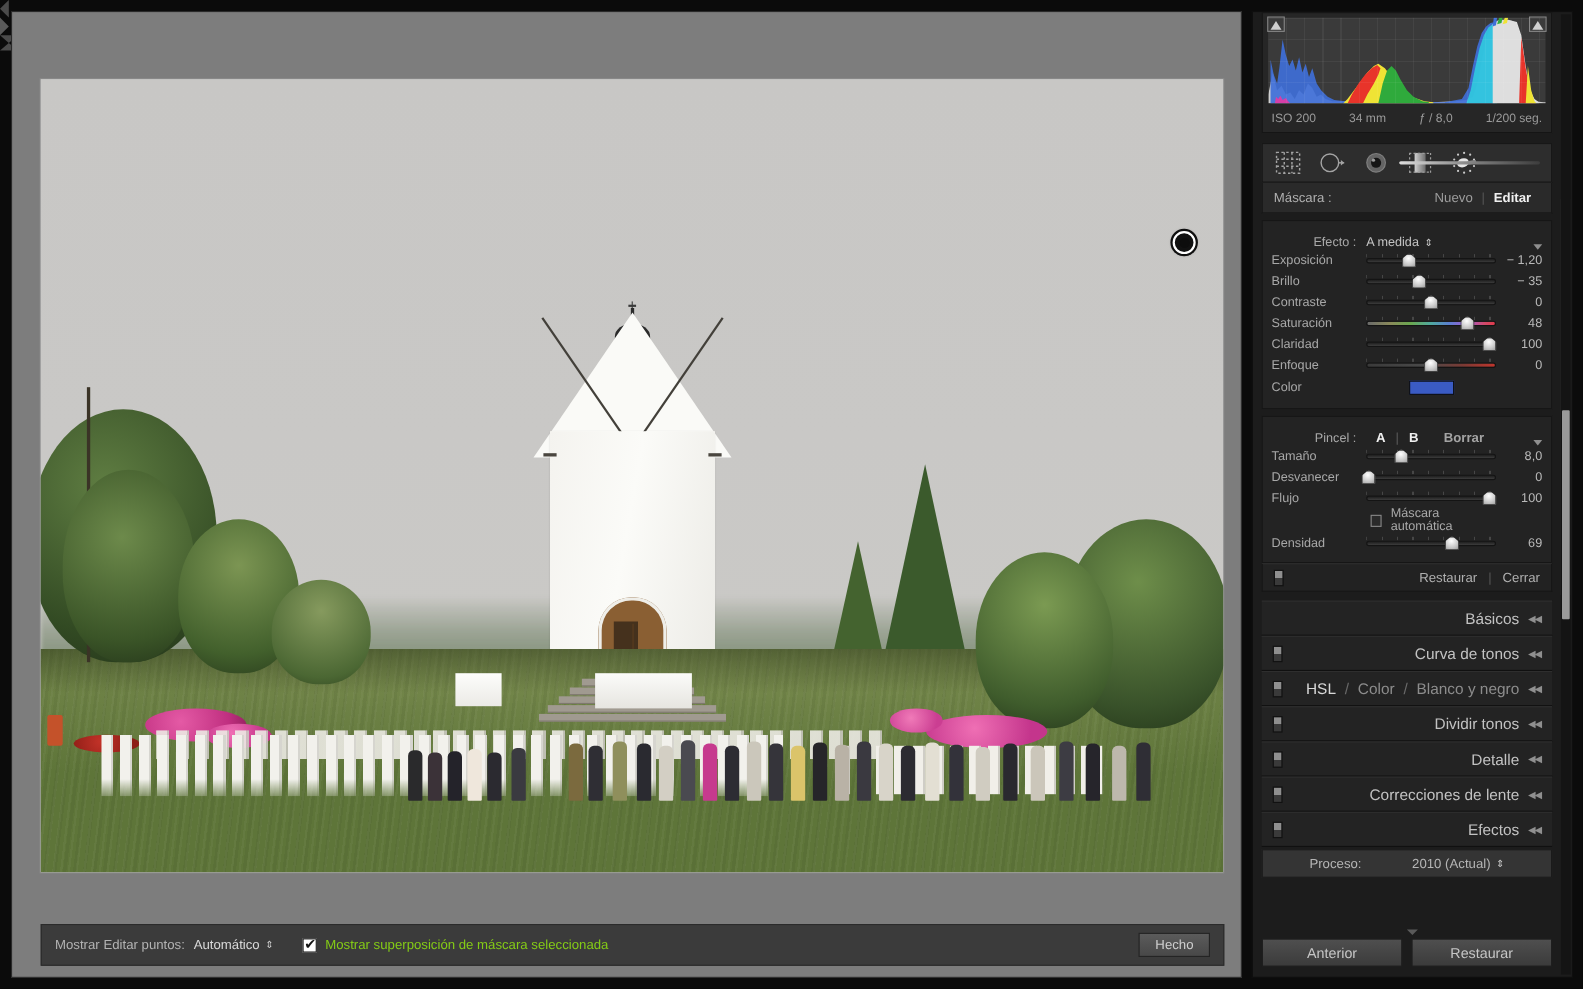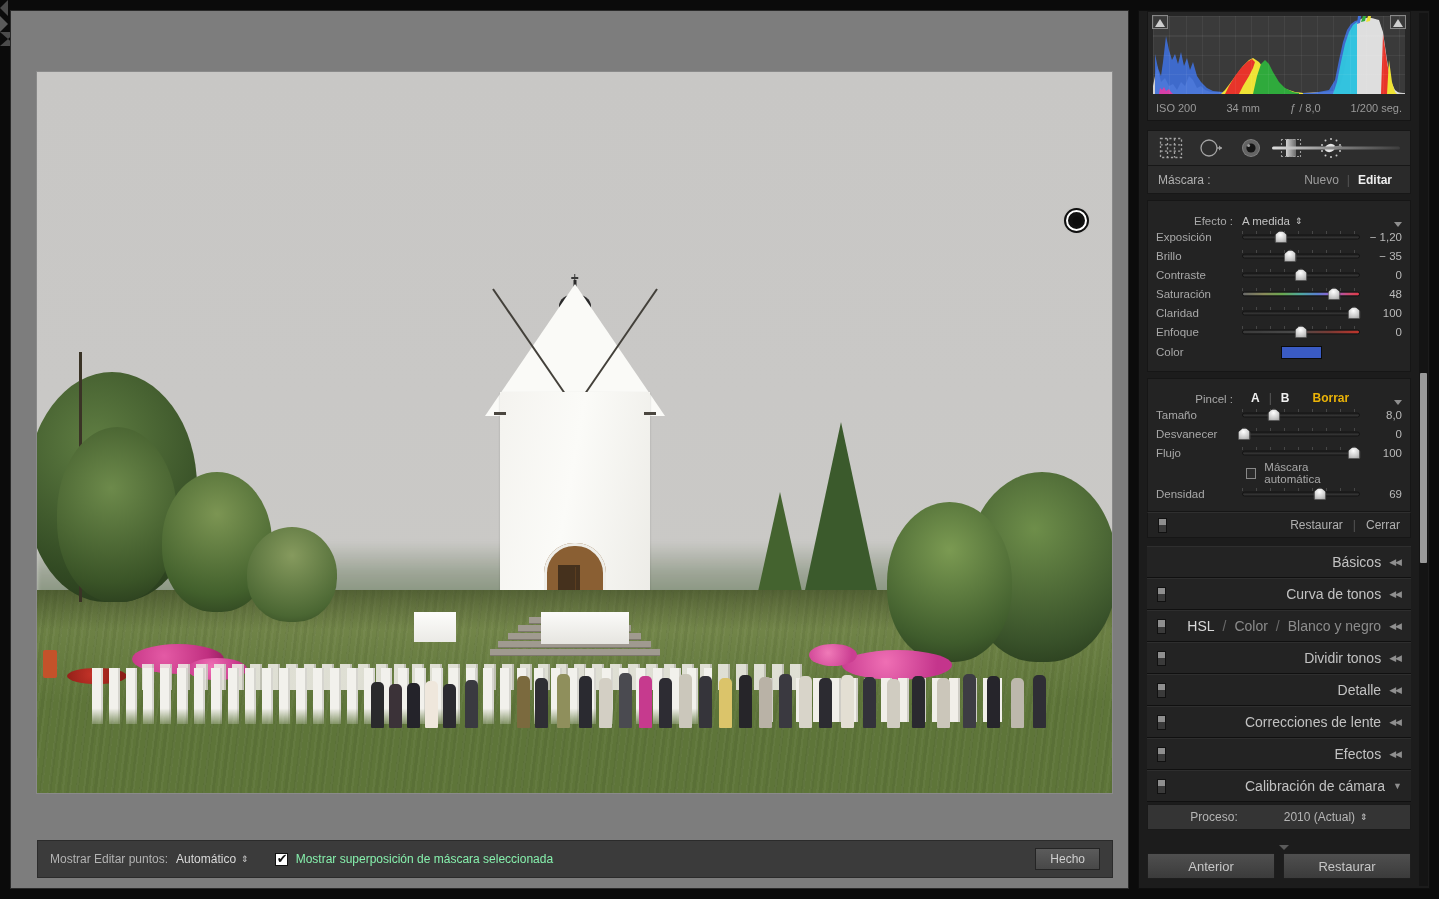--- a/index.html
+++ b/index.html
@@ -162,21 +162,21 @@
   .toolbar{
     position:absolute; left:26px; bottom:10px; width:1076px; height:38px;
     background:#3b3b3b; border:1px solid #2b2b2b;
     display:flex; align-items:center; padding:0 12px; gap:8px;
   }
   .tb-label{ color:#b3b3b3; font-size:12px; }
   .tb-select{ color:#d9d9d9; font-size:12px; display:flex; align-items:center; gap:5px; cursor:default; }
   .stepper{ display:inline-block; font-size:9px; line-height:9px; color:#cfcfcf; }
   .chk{ width:13px; height:13px; border:1px solid #111; background:#fff; position:relative; display:inline-block; }
   .chk:after{ content:"✔"; position:absolute; left:1px; top:-3px; font-size:13px; color:#111; }
-  .tb-chklabel{ color:#86efac; font-size:12px; }
+  .tb-chklabel{ color:#84cc16; font-size:12px; }
   .btn-done{
     margin-left:auto; background:linear-gradient(180deg,#5b5b5b,#484848);
     border:1px solid #242424; border-radius:0; color:#cfcfcf; font-size:12px;
     padding:3px 14px;
   }
 
   
   .rpanel{
     position:absolute; right:9px; top:10px; width:292px; height:879px;
     background:#1c1c1c; border:1px solid #0e0e0e;
@@ -250,21 +250,21 @@
   }
   .grow-head{ display:flex; align-items:flex-end; height:20px; padding:0 8px; color:#a8a8a8; font-size:11.5px; }
   .grow-head .lab{ width:86px; text-align:right; padding-right:9px; }
   .efsel{ color:#c3c3c3; font-size:11.5px; display:flex; align-items:center; gap:5px; }
   .tri-sm{ width:0;height:0;border-left:4.5px solid transparent;border-right:4.5px solid transparent;border-top:5px solid #8f8f8f; margin-left:auto; }
   .swatch{ width:41px; height:13px; background:#3a5bc4; border:1px solid #0b0b0b; }
 
   .abcd{ display:flex; align-items:center; gap:0; color:#ddd; font-size:12px; }
   .abcd b{ padding:0 9px; color:#f0f0f0; }
   .abcd .sep{ color:#5a5a5a; }
-  .abcd .borrar{ margin-left:14px; color:#eab308; font-weight:bold; }
+  .abcd .borrar{ margin-left:14px; color:#a3a3a3; font-weight:bold; }
   .chk-sm{ width:11px; height:11px; border:1px solid #888; background:#2a2a2a; display:inline-block; }
 
   .footbar{
     margin:0 8px; height:26px; background:#222; border:1px solid #161616; border-top:1px solid #2f2f2f;
     display:flex; align-items:center; padding:0 10px; color:#b0b0b0; font-size:12px;
   }
   .swbox{ width:9px; height:15px; background:linear-gradient(180deg,#8f8f8f 50%,#3a3a3a 50%); border:1px solid #111; }
 
   
   .prow{
@@ -727,25 +727,20 @@
         <div class="prow">
           <span class="sw"></span>
           <span class="ptitle">Correcciones de lente</span>
           <span class="dis">◀◀</span>
         </div>
         <div class="prow">
           <span class="sw"></span>
           <span class="ptitle">Efectos</span>
           <span class="dis">◀◀</span>
         </div>
-        <div class="prow">
-          <span class="sw"></span>
-          <span class="ptitle">Calibración de cámara</span>
-          <span class="dis">▼</span>
-        </div>
       </div>
 
       <div class="procrow">
         <span>Proceso:</span>
         <span style="display:flex;align-items:center;gap:5px">
           <span>2010 (Actual)</span>
           <span class="stepper">⇕</span>
         </span>
       </div>
     </div>

